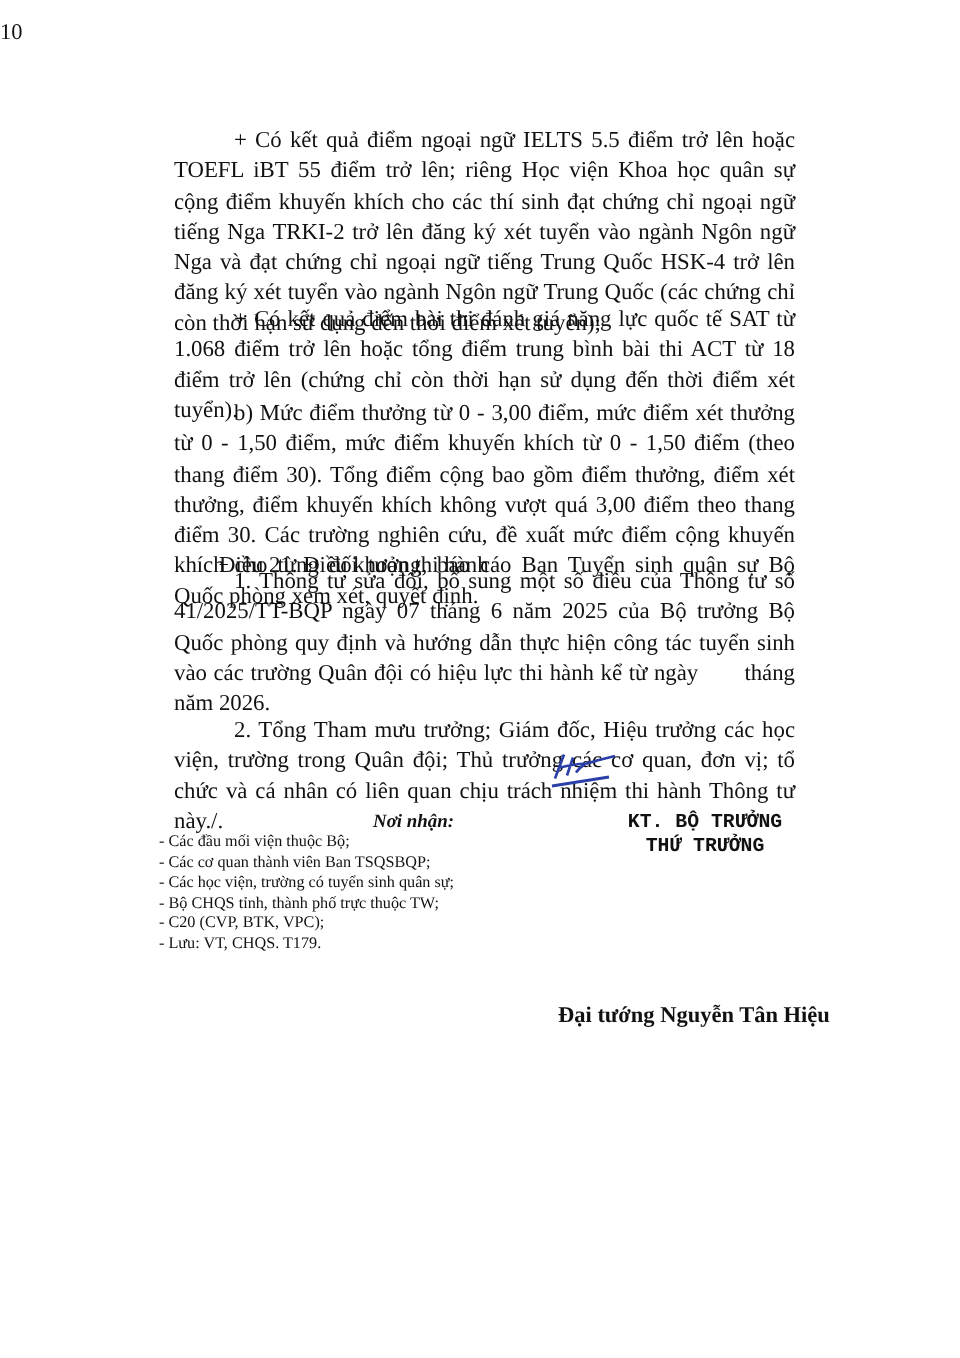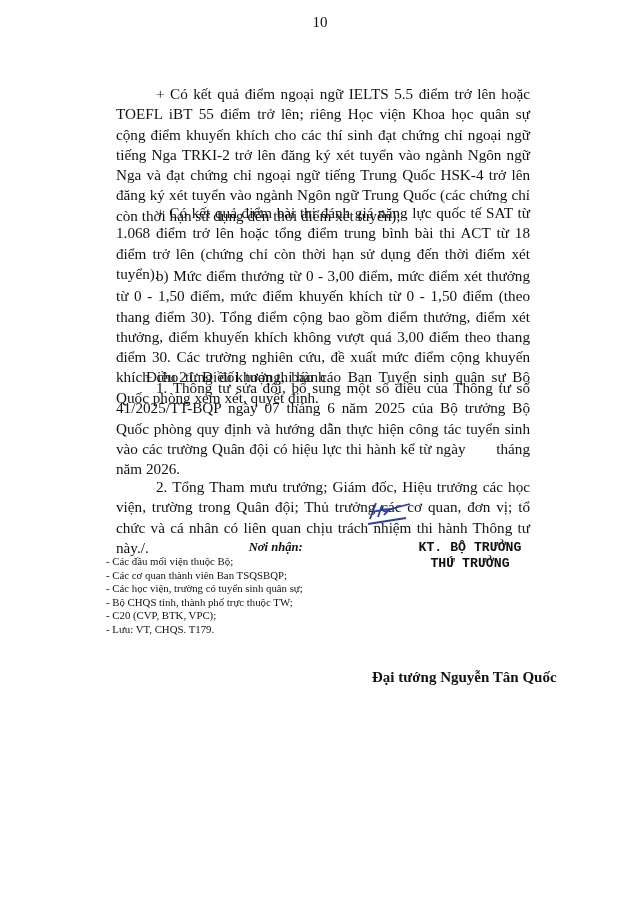--- a/index.html
+++ b/index.html
@@ -1,18 +1,18 @@
 <!DOCTYPE html>
 <html><head>
   <meta charset="utf-8">
   <style>
     html, body { margin: 0; padding: 0; background: #ffffff; }
     body { width: 640px; height: 905px; position: relative; overflow: hidden;
       font-family: "Liberation Serif", "DejaVu Serif", serif; color: #111; }
-    .page-number { position: absolute; top: 14px; left: 0; width: 640px; text-align: center; font-size: 15px; }
+    .page-number { position: absolute; top: 14px; left: 0; width: 640px; font-size: 15px; }
     .body { position: absolute; left: 106px; width: 434px; font-size: 15.2px; line-height: 20.3px; text-align: justify; }
     .para { margin: 10px; text-indent: 40px; }
     .p1 { top: 74px; }
     .p2 { top: 193px; }
     .p3 { top: 256px; }
     .heading { position: absolute; left: 146px; top: 368px; font-size: 15.2px; font-weight: normal; }
     .p4 { top: 368px; }
     .p5 { top: 467px; }
     .signature-mark { position: absolute; left: 362px; top: 497px; width: 50px; height: 30px; }
     .recipients { position: absolute; left: 106px; top: 540px; font-size: 10.8px; line-height: 13.5px; }
@@ -57,13 +57,13 @@
   <div>- Bộ CHQS tỉnh, thành phố trực thuộc TW;</div>
   <div>- C20 (CVP, BTK, VPC);</div>
   <div>- Lưu: VT, CHQS. T179.</div>
 </div>
 
 <div class="signer-block">
   <div>KT. BỘ TRƯỞNG</div>
   <div>THỨ TRƯỞNG</div>
 </div>
 
-<div class="signer-name">Đại tướng Nguyễn Tân Quốc</div>
+<div class="signer-name">Đại tướng Nguyễn Tân Hiệu</div>
 
 </body></html>

